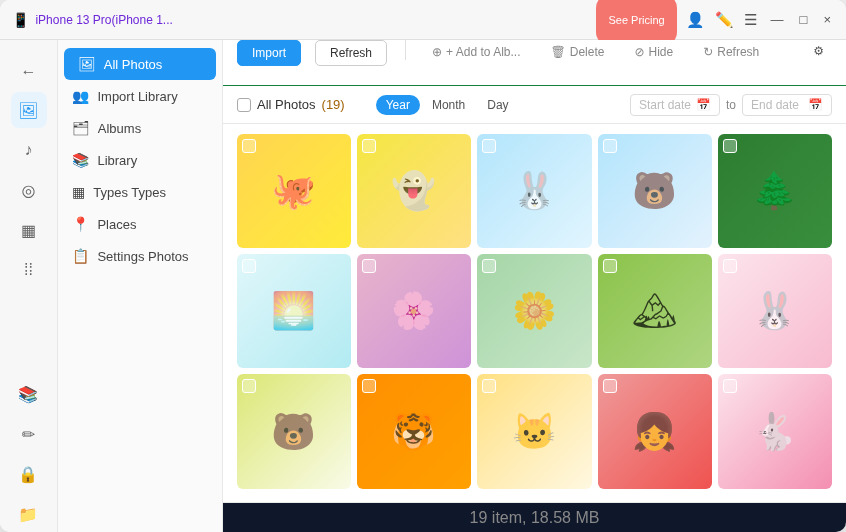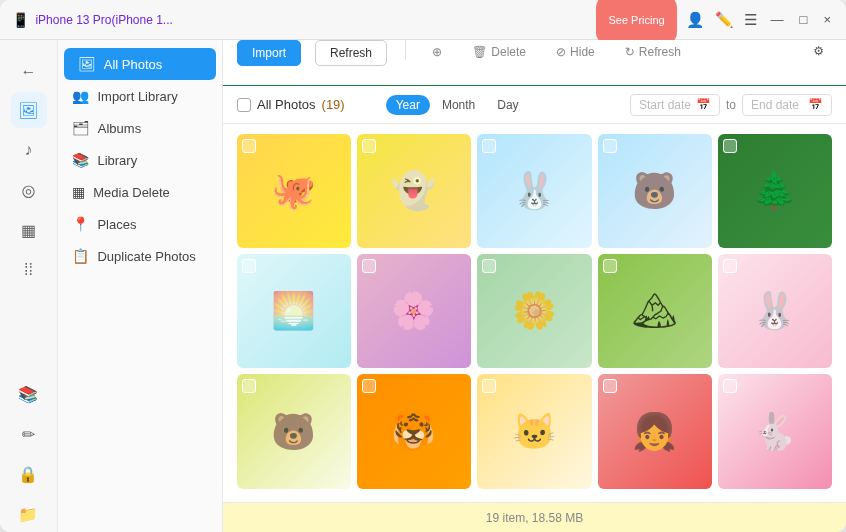--- a/index.html
+++ b/index.html
@@ -43,39 +43,39 @@
     .toolbar-action { display: flex; align-items: center; gap: 4px; padding: 5px 8px; cursor: pointer; color: #888; font-size: 12px; border-radius: 4px; }
     .toolbar-spacer { flex: 1; }
     .export-settings-btn { display: flex; align-items: center; gap: 4px; color: #555; font-size: 12px; cursor: pointer; padding: 4px 8px; border-radius: 4px; }
 
     
     .photos-header { height: 38px; border-bottom: 1px solid #e8e8e8; display: flex; align-items: center; padding: 0 14px; gap: 14px; background: #fff; }
     .select-all-wrap { display: flex; align-items: center; gap: 6px; }
     .checkbox { width: 14px; height: 14px; border: 1.5px solid #aaa; border-radius: 3px; cursor: pointer; display: flex; align-items: center; justify-content: center; }
     .all-photos-label { font-size: 13px; color: #333; font-weight: 500; }
     .photos-count { font-size: 13px; color: #a16207; }
-    .date-filter { display: flex; align-items: center; gap: 2px; margin-left: 27px; }
+    .date-filter { display: flex; align-items: center; gap: 2px; margin-left: 17px; }
     .date-filter-btn { padding: 3px 10px; border-radius: 4px; font-size: 12px; cursor: pointer; color: #555; background: none; border: none; }
     .date-filter-btn.active { background: #2196f3; color: #fff; border-radius: 12px; }
     .date-spacer { flex: 1; }
     .date-range { display: flex; align-items: center; gap: 6px; font-size: 12px; color: #888; padding-left: 15px; }
     .date-input { border: 1px solid #ddd; border-radius: 4px; padding: 3px 8px; font-size: 12px; color: #aaa; background: #fff; width: 90px; display: flex; align-items: center; justify-content: space-between; cursor: pointer; }
     .date-input-text { font-size: 12px; color: #bbb; }
     .calendar-icon { font-size: 12px; color: #bbb; }
 
     
     .photo-grid-container { flex: 1; overflow-y: auto; padding: 10px 14px; background: #fff; }
     .year-label { font-size: 13px; color: #555; margin-bottom: 8px; display: flex; align-items: center; gap: 6px; }
     .photo-grid { display: grid; grid-template-columns: repeat(5, 1fr); gap: 6px; }
     .photo-cell { border-radius: 6px; overflow: hidden; position: relative; aspect-ratio: 1; cursor: pointer; background: #f0f0f0; }
     .photo-overlay { position: absolute; top: 0; left: 0; right: 0; bottom: 0; background: rgba(0,0,0,0.1); opacity: 0; transition: opacity 0.15s; }
     .photo-checkbox { position: absolute; top: 5px; left: 5px; width: 14px; height: 14px; border: 1.5px solid #fff; border-radius: 3px; background: rgba(255,255,255,0.3); }
 
     
-    .status-bar { height: 30px; border-top: 1px solid #e8e8e8; display: flex; align-items: center; justify-content: center; background: #fef9c3; font-size: 12px; color: #888; }
+    .status-bar { height: 30px; border-top: 1px solid #e8e8e8; display: flex; align-items: center; justify-content: center; background: #0f172a; font-size: 16px; color: #888; }
 
     
     .photo-grid-container::-webkit-scrollbar { width: 6px; }
     .photo-grid-container::-webkit-scrollbar-track { background: #f5f5f5; }
     .photo-grid-container::-webkit-scrollbar-thumb { background: #ccc; border-radius: 3px; }
 
     
     .photo-1 { background: linear-gradient(135deg, #ffd54f 0%, #ffeb3b 100%); }
     .photo-2 { background: linear-gradient(135deg, #f5e642 0%, #ffe082 100%); }
     .photo-3 { background: linear-gradient(135deg, #b3e5fc 0%, #e1f5fe 100%); }
@@ -143,40 +143,41 @@
       <div class="nav-item">
         <span class="nav-icon">🗂</span>
         <span>Albums</span>
       </div>
       <div class="nav-item">
         <span class="nav-icon">📚</span>
         <span>Library</span>
       </div>
       <div class="nav-item">
         <span class="nav-icon">▦</span>
-        <span>Media Delete</span>
+        <span>Types Types</span>
       </div>
       <div class="nav-item">
         <span class="nav-icon">📍</span>
         <span>Places</span>
       </div>
       <div class="nav-item">
         <span class="nav-icon">📋</span>
-        <span>Duplicate Photos</span>
+        <span>Settings Photos</span>
       </div>
     </div>
 
     <div class="content-area">
 
       <div class="toolbar">
         <button class="toolbar-btn primary">Import</button>
         <button class="toolbar-btn">Refresh</button>
         <div class="toolbar-separator"></div>
         <div class="toolbar-action">
           <span>⊕</span>
+          <span>+ Add to Alb...</span>
         </div>
         <div class="toolbar-action">
           <span>🗑</span>
           <span>Delete</span>
         </div>
         <div class="toolbar-action">
           <span>⊘</span>
           <span>Hide</span>
         </div>
         <div class="toolbar-action">

